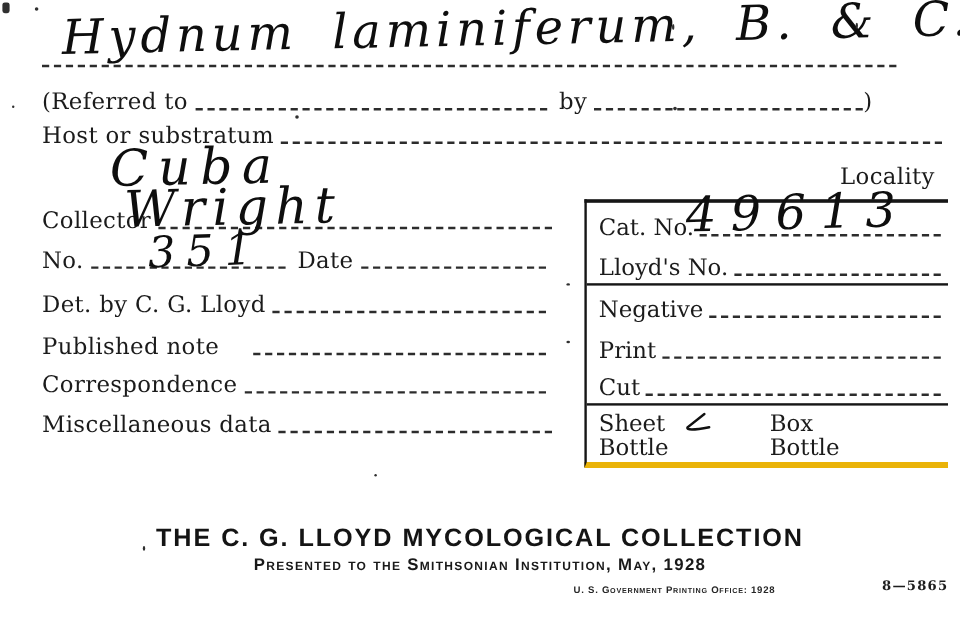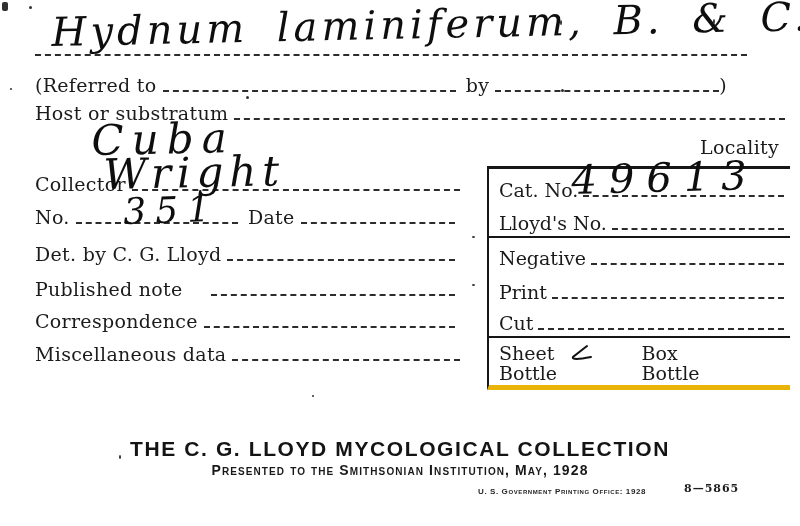--- a/index.html
+++ b/index.html
@@ -47,21 +47,21 @@
     position:absolute;top:462px;left:0;width:100%;text-align:center;
     font-family:"Liberation Sans", sans-serif;font-weight:bold;font-size:14px;
     font-variant:small-caps;letter-spacing:1.1px;color:#191919;
   }
   .f-gpo{
     position:absolute;top:487px;left:478px;
     font-family:"Liberation Sans", sans-serif;font-weight:bold;font-size:8px;
     font-variant:small-caps;letter-spacing:0.6px;color:#262626;
   }
   .f-num{
-    position:absolute;top:482px;left:684px;font-family:"DejaVu Serif", serif;
+    position:absolute;top:482px;left:735px;font-family:"DejaVu Serif", serif;
     font-size:11px;font-weight:bold;letter-spacing:1px;color:#1d1d1d;
   }
   
   .speck{position:absolute;background:#303030;border-radius:50%;}
 </style>
 </head>
 <body>
 
 <div class="card">
 

